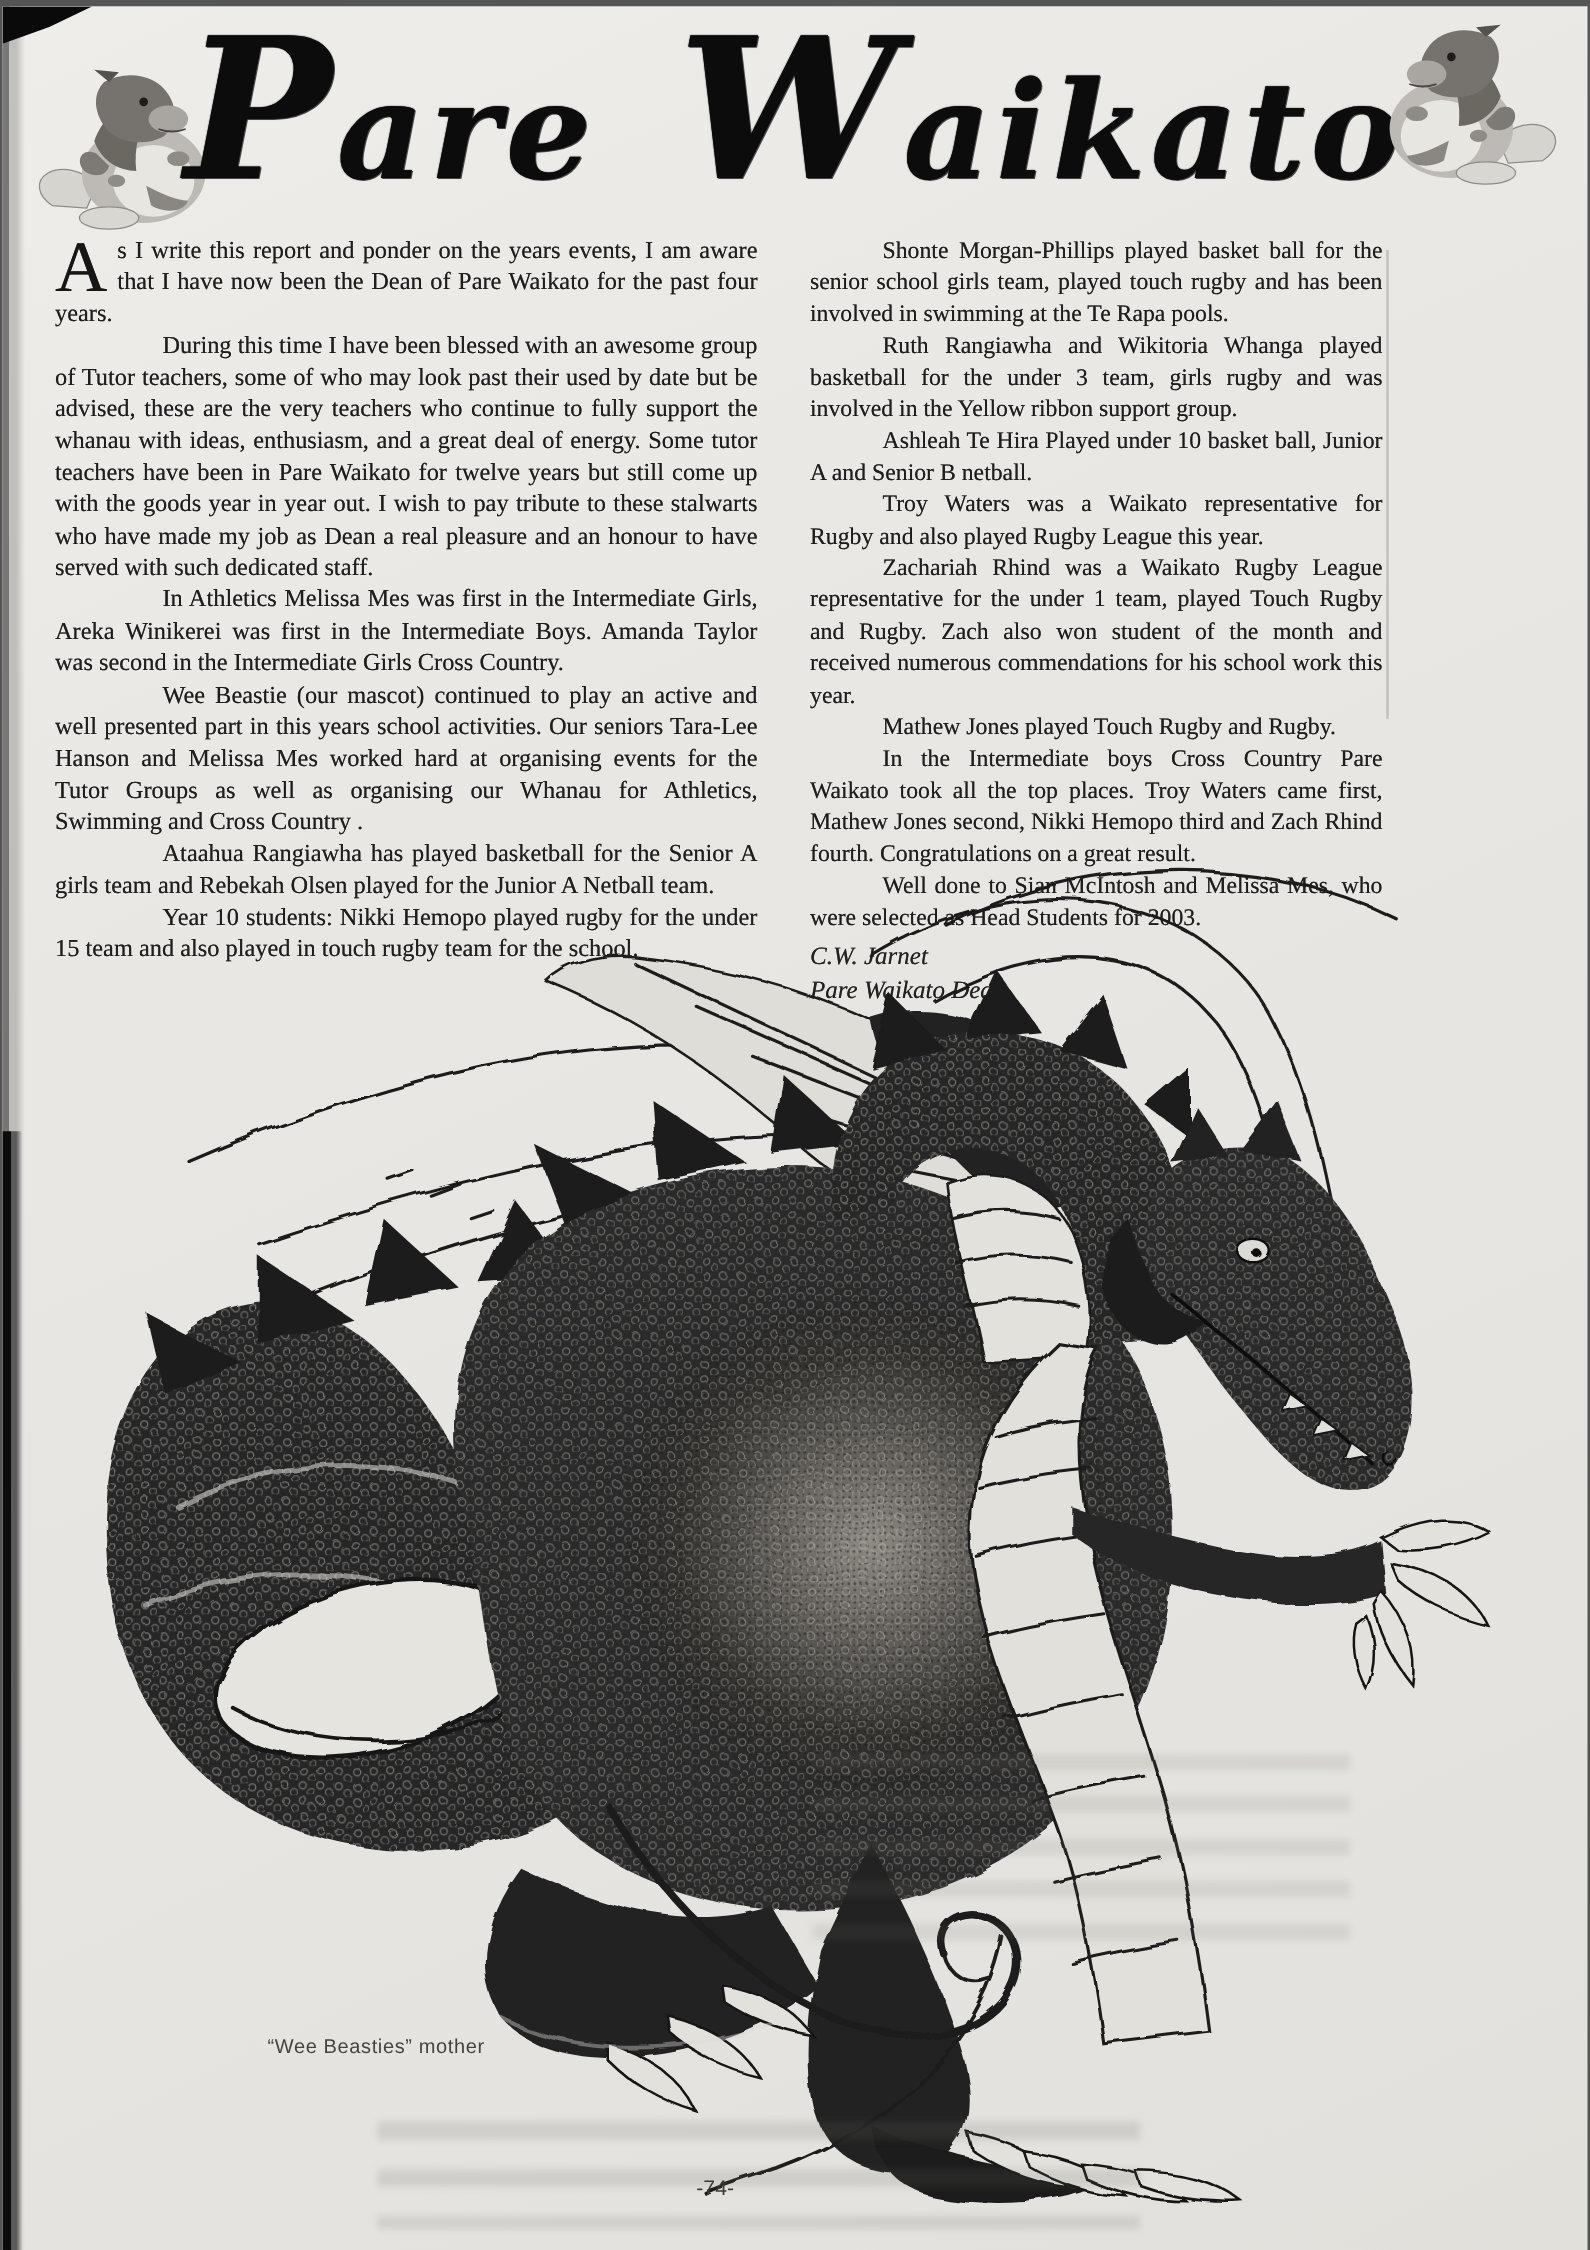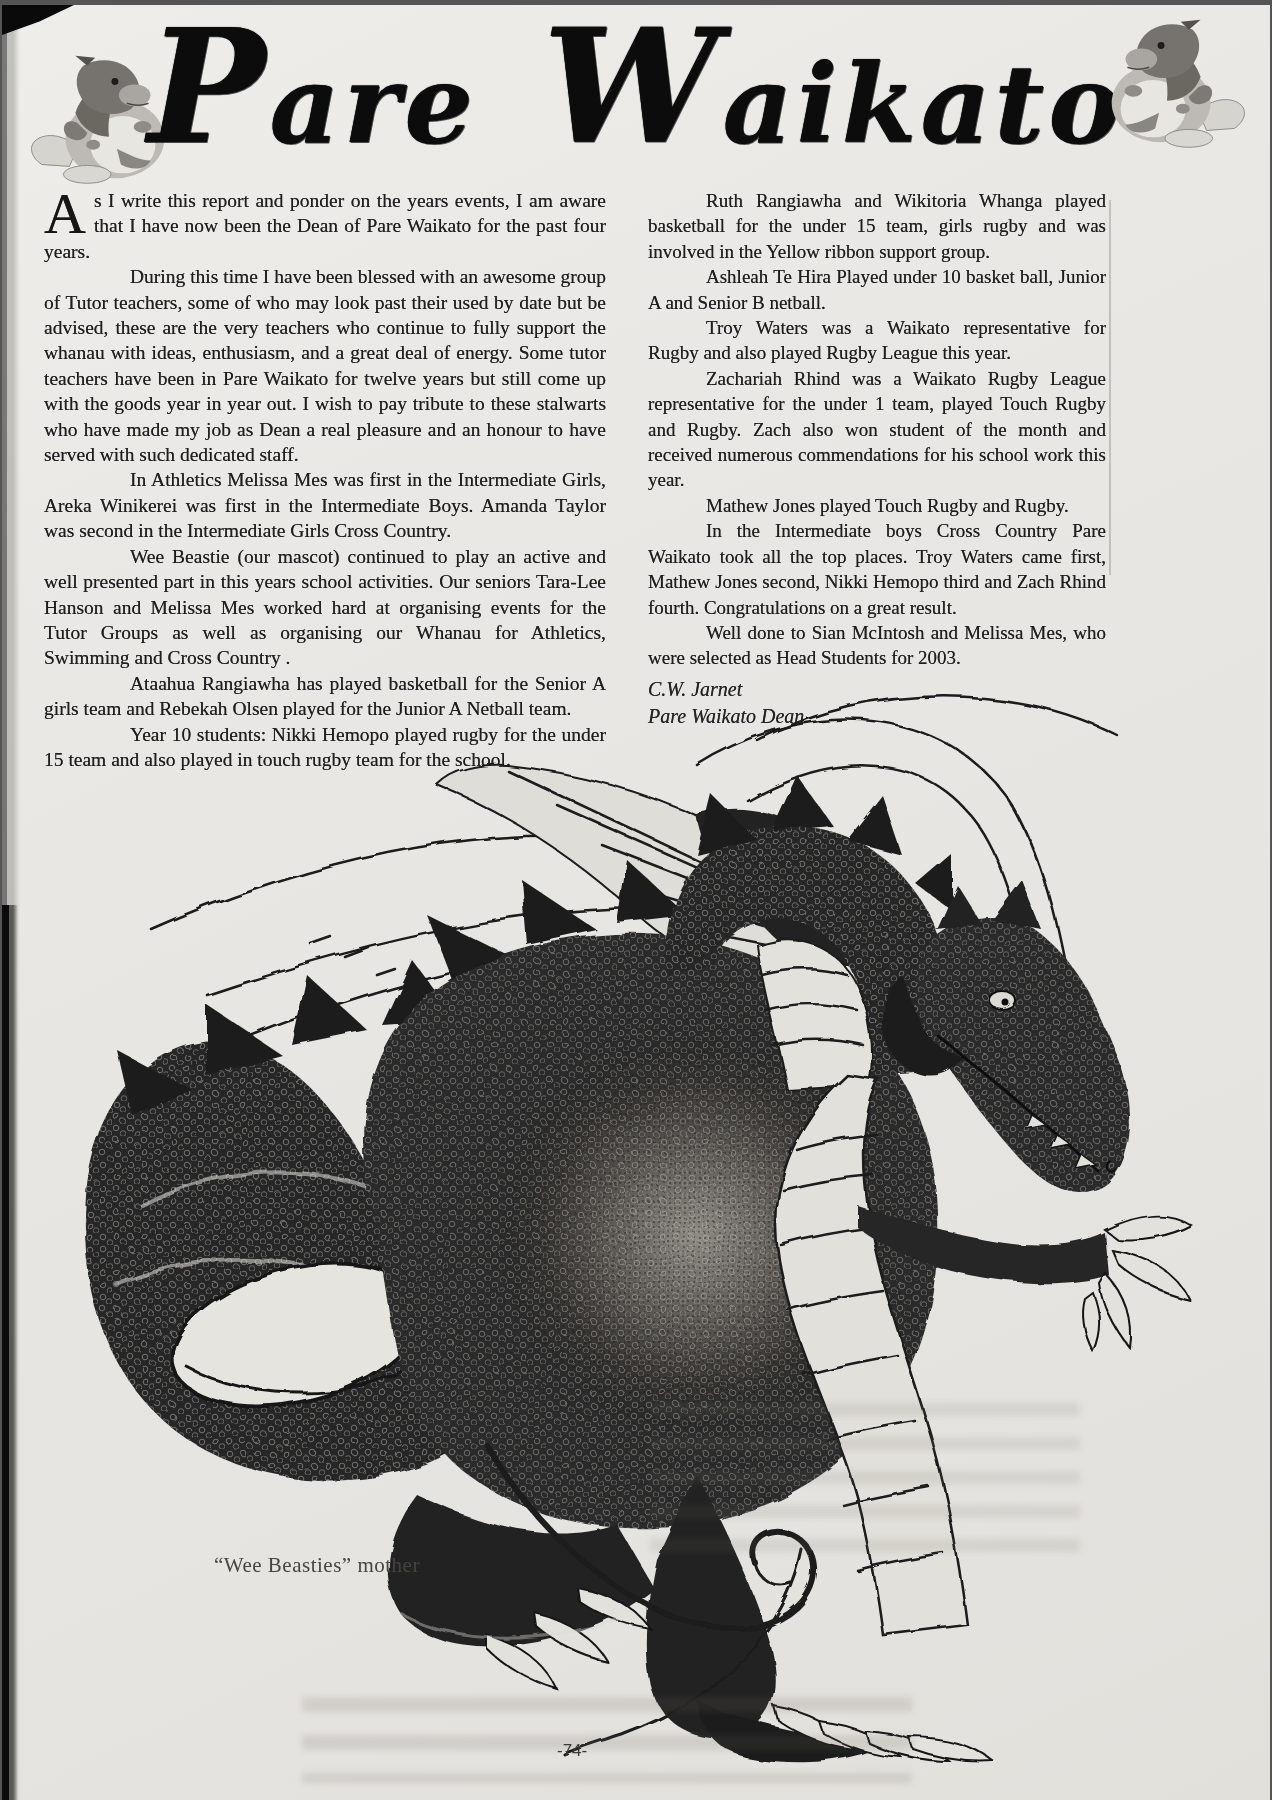--- a/index.html
+++ b/index.html
@@ -44,22 +44,22 @@
   .col p { margin:0; }
   .col-left  p.para { text-indent:86px; }
   .col-right p.para { text-indent:58px; }
   .dropcap { float:left; font-size:58px; line-height:46px; padding:3px 8px 0 0; color:#161616; }
   .signature { margin-top:5px; margin-right:-56px; 
     font-style:italic; font-size:20px; line-height:27px; color:#222; }
 
   
   .dragon-wrap { position:absolute; left:55px; top:640px; width:1130px; height:1160px; }
   .dragon-wrap svg { overflow:visible; }
-  .caption { position:absolute; left:212px; top:1548px;
-    font-family:Liberation Serif, serif; font-size:21px; letter-spacing:.5px; color:#46443f; z-index:5; }
+  .caption { position:absolute; left:212px; top:1624px;
+    font-family:Liberation Sans, sans-serif; font-size:16px; letter-spacing:.5px; color:#46443f; z-index:5; }
   .pageno { position:absolute; left:555px; top:1736px;
     font-family:"Liberation Sans", sans-serif; font-size:17px; color:#3a3936; z-index:5; }
 </style>
 </head>
 <body>
 
 <div class="page">
 
   <div class="edge-left"></div>
   <div class="edge-left-dark"></div>
@@ -118,21 +118,22 @@
         <p class="para">In Athletics Melissa Mes was first in the Intermediate Girls, Areka Winikerei was first in the Intermediate Boys. Amanda Taylor was second in the Intermediate Girls Cross Country.</p>
         <p class="para">Wee Beastie (our mascot) continued to play an active and well presented part in this years school activities.  Our seniors Tara-Lee Hanson and Melissa Mes worked hard at organising events for the Tutor Groups as well as organising our Whanau for Athletics, Swimming and Cross Country .</p>
         <p class="para">Ataahua Rangiawha has played basketball for the Senior A girls team and Rebekah Olsen played for the Junior A Netball team.</p>
         <p class="para">Year 10 students: Nikki Hemopo played rugby for the under 15 team and also played in touch rugby team for the school.</p>
       </div>
   </section>
 
   <section class="col col-right">
     <div>
 
-        <p class="para">Ruth Rangiawha and Wikitoria Whanga played basketball for the under 15 team, girls rugby and was involved in the Yellow ribbon support group.</p>
+    <p class="para">Shonte Morgan-Phillips played basket ball for the senior school girls team, played touch rugby and has been  involved in swimming at the Te Rapa pools.</p>
+        <p class="para">Ruth Rangiawha and Wikitoria Whanga played basketball for the under 3 team, girls rugby and was involved in the Yellow ribbon support group.</p>
         <p class="para">Ashleah Te Hira Played under 10 basket ball, Junior A and Senior B netball.</p>
         <p class="para">Troy Waters was a Waikato representative for Rugby and also played Rugby League this year.</p>
         <p class="para">Zachariah Rhind was a Waikato Rugby League representative for the under 1 team, played Touch Rugby and Rugby.  Zach also won student of the month and received numerous commendations for his school work this year.</p>
         <p class="para">Mathew Jones played Touch Rugby and Rugby.</p>
         <p class="para">In the Intermediate boys Cross Country Pare Waikato took all the top places.  Troy Waters came first, Mathew Jones second, Nikki Hemopo third and Zach Rhind fourth. Congratulations on a great result.</p>
         <p class="para">Well done to Sian McIntosh and Melissa Mes, who were selected as Head Students for 2003.</p>
       </div>
     <div class="signature">
       <div>C.W. Jarnet</div>
       <div>Pare Waikato Dean</div>

